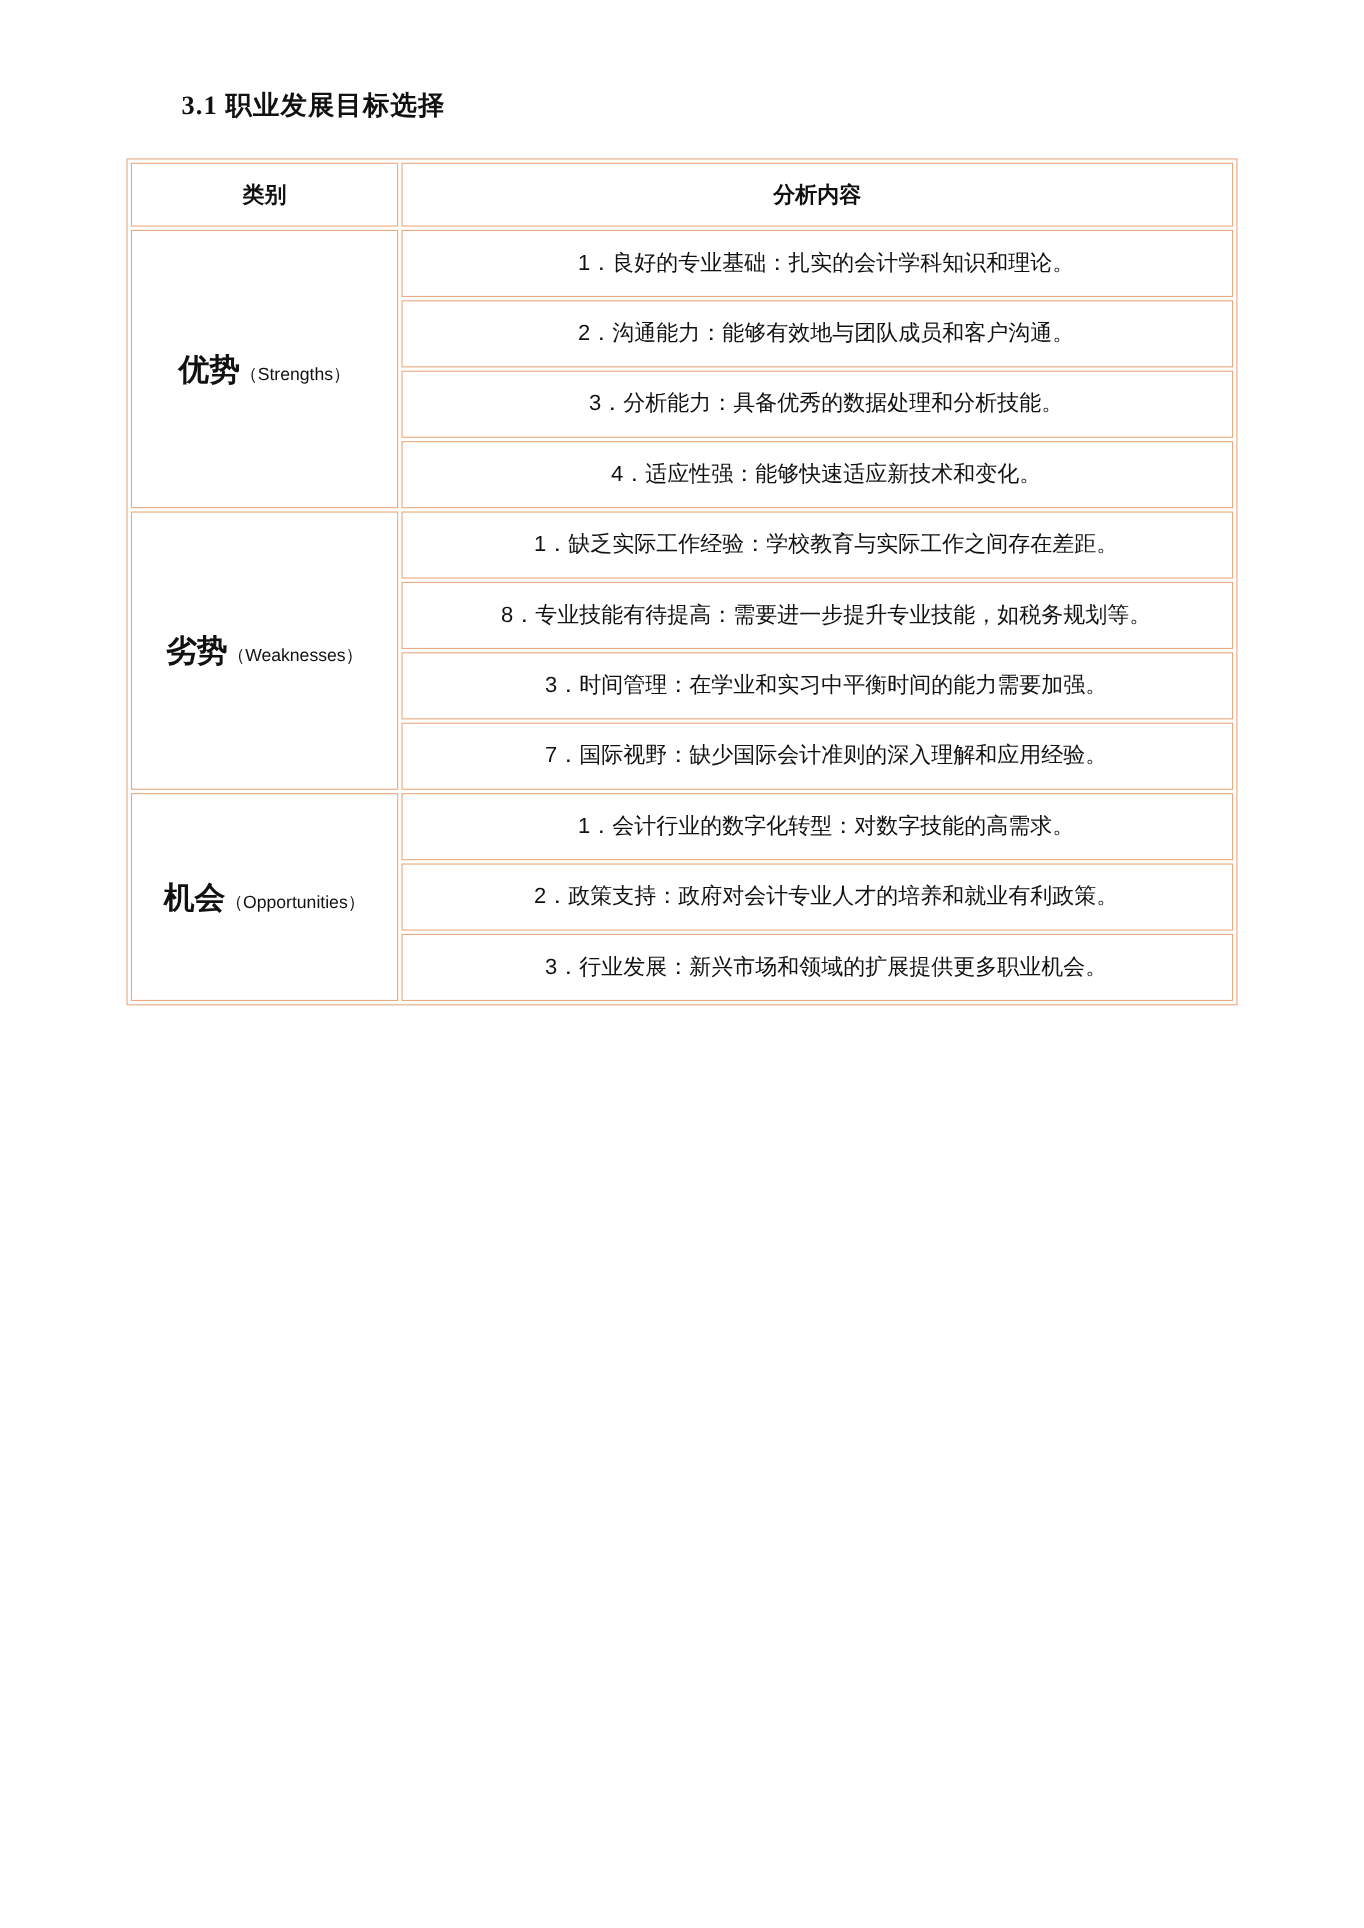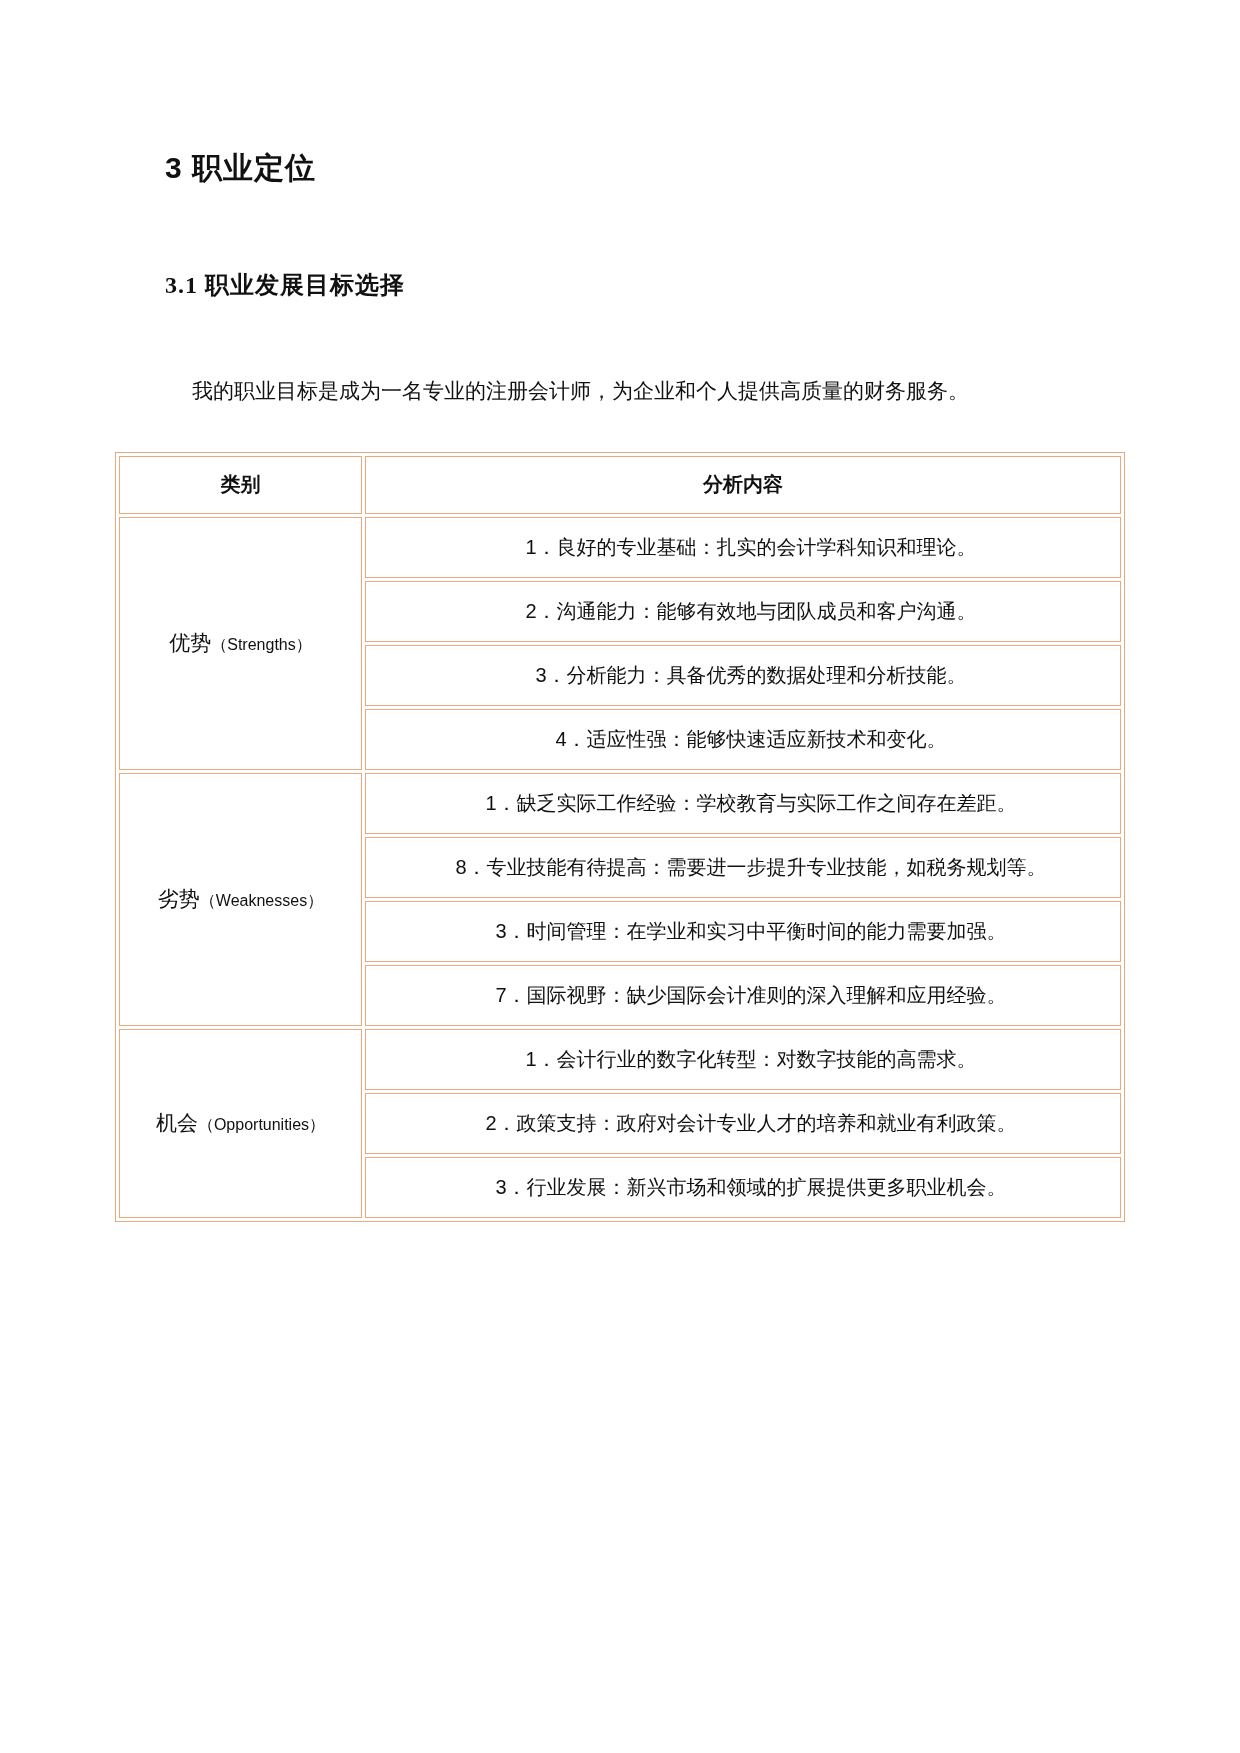--- a/index.html
+++ b/index.html
@@ -71,43 +71,41 @@
     height: 58px;
     padding: 0 10px;
   }
   .col-category { width: 243px; }
   .cell-category {
     text-align: center;
     font-size: 20px;
     padding: 0 8px;
   }
   .cell-category .cat-zh {
-    font-weight: normal;
-    font-size: 21px;
+    font-weight: bold;
+    font-size: 28px;
   }
   .cell-category .cat-en {
     font-weight: normal;
     font-size: 16px;
   }
   .cell-item {
     padding: 0 14px 0 30px;
     line-height: 2.95;
     text-align: center;
   }
 </style>
 </head>
 <body>
 
 <div class="page">
 
-  <h1 class="doc-heading">3 职业定位</h1>
 
   <h2 class="section-title section1-title">3.1 职业发展目标选择</h2>
 
-  <p class="body-paragraph">我的职业目标是成为一名专业的注册会计师，为企业和个人提供高质量的财务服务。</p>
 
 
   <table class="swot-table">
     <colgroup>
       <col class="col-category">
       <col>
     </colgroup>
     <tbody>
       <tr>
         <th>类别</th>

